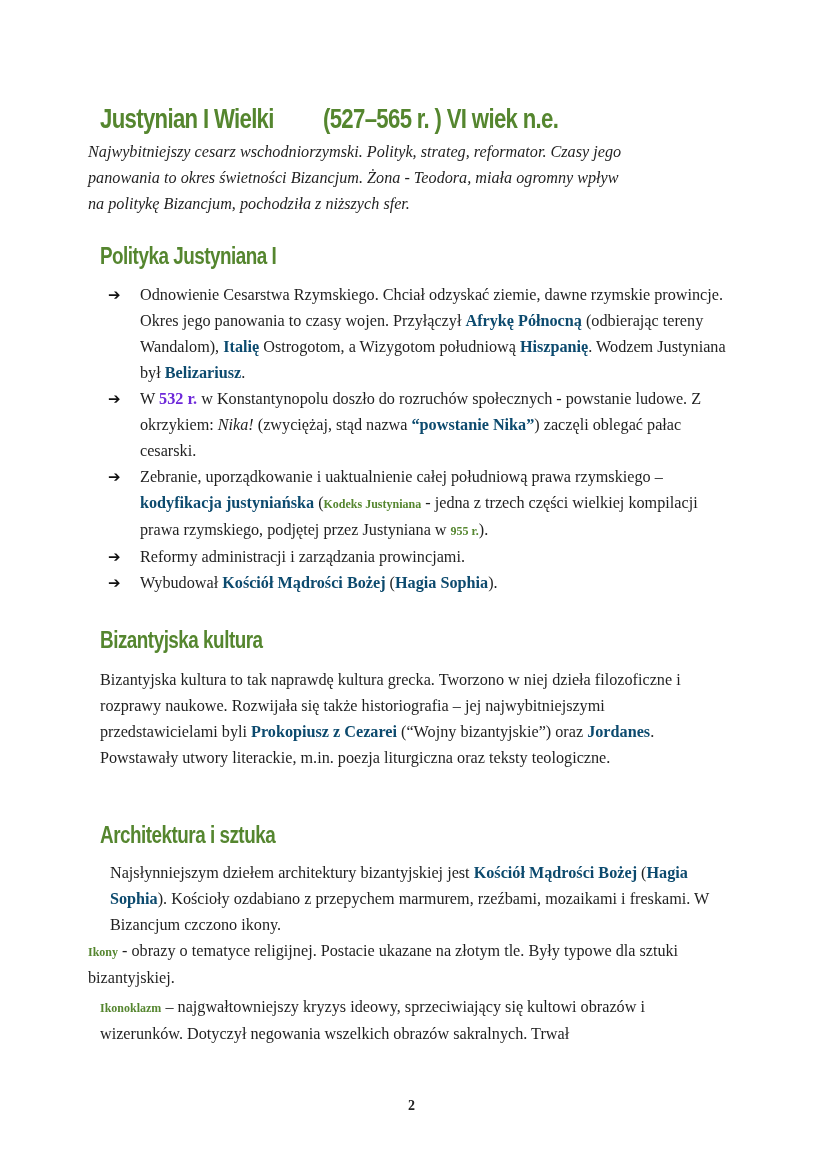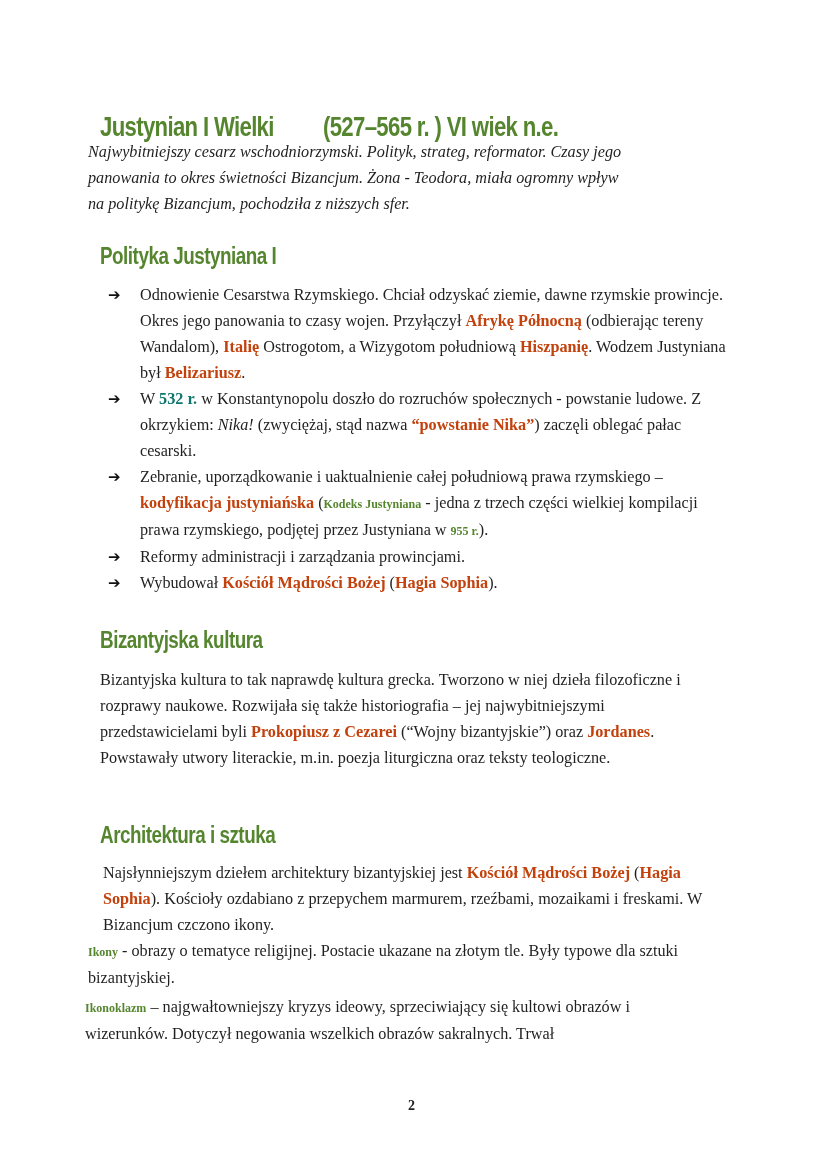--- a/index.html
+++ b/index.html
@@ -6,36 +6,36 @@
   body { width: 828px; height: 1169px; position: relative; overflow: hidden;
          font-family: "Liberation Serif", "DejaVu Serif", serif; color: #1f1f1f; }
   .h1 { font-family: "Liberation Sans", "DejaVu Sans", sans-serif; font-weight: bold;
         color: #55862f; font-size: 27px; letter-spacing: -0.8px; line-height: 34px;
         margin: 0 0 4px 0; transform: scaleX(0.82); transform-origin: left center; white-space: nowrap; }
   .h1 .gap { display: inline-block; width: 60px; }
   .h2 { font-family: "Liberation Sans", "DejaVu Sans", sans-serif; font-weight: bold;
         color: #55862f; font-size: 23px; letter-spacing: -0.6px; line-height: 30px;
         transform: scaleX(0.82); transform-origin: left center; white-space: nowrap; margin: 0; }
   p { margin: 0; font-size: 16.2px; line-height: 26px; }
-  b { font-weight: bold; color: #c2410c; }
-  .g { color: #0f766e; font-weight: bold; }
+  b { font-weight: bold; color: #0c4a6e; }
+  .g { color: #6d28d9; font-weight: bold; }
   .g-big { color: #55862f; font-weight: bold; font-size: 12px; }
   ul.arrows { list-style: none; margin: 0; padding: 0; }
   ul.arrows li { position: relative; padding-left: 40px; font-size: 16.2px; line-height: 26px; }
   ul.arrows li .arr { position: absolute; left: 8px; top: 0; font-family: "DejaVu Sans", sans-serif;
                       font-size: 15px; font-weight: bold; color: #111; }
   .sec-title-1 { position: absolute; left: 100px; top: 241px; }
   .list1 { position: absolute; left: 100px; top: 282px; width: 640px; }
   .sec-title-2 { position: absolute; left: 100px; top: 625px; }
   .para2 { position: absolute; left: 100px; top: 667px; width: 640px; }
   .sec-title-3 { position: absolute; left: 100px; top: 820px; }
-  .para3 { position: absolute; left: 103px; top: 860px; width: 640px; }
+  .para3 { position: absolute; left: 110px; top: 860px; width: 640px; }
   .para4 { position: absolute; left: 88px; top: 938px; width: 640px; }
-  .para5 { position: absolute; left: 85px; top: 994px; width: 640px; }
-  .title { position: absolute; left: 100px; top: 102px; margin-top: 8px; }
+  .para5 { position: absolute; left: 100px; top: 994px; width: 640px; }
+  .title { position: absolute; left: 100px; top: 102px; }
   .intro { position: absolute; left: 88px; top: 139px; width: 640px; font-style: italic; }
   .pagenum { position: absolute; left: 408px; top: 1098px; font-size: 14px; font-weight: bold; color: #222; }
   .tall { line-height: 30px; }
 </style>
 </head>
 <body>
 
 <div class="title">
   <div class="h1"><span>Justynian I Wielki</span><span class="gap"></span><span>(527–565 r. ) VI wiek n.e.</span></div>
 </div>

